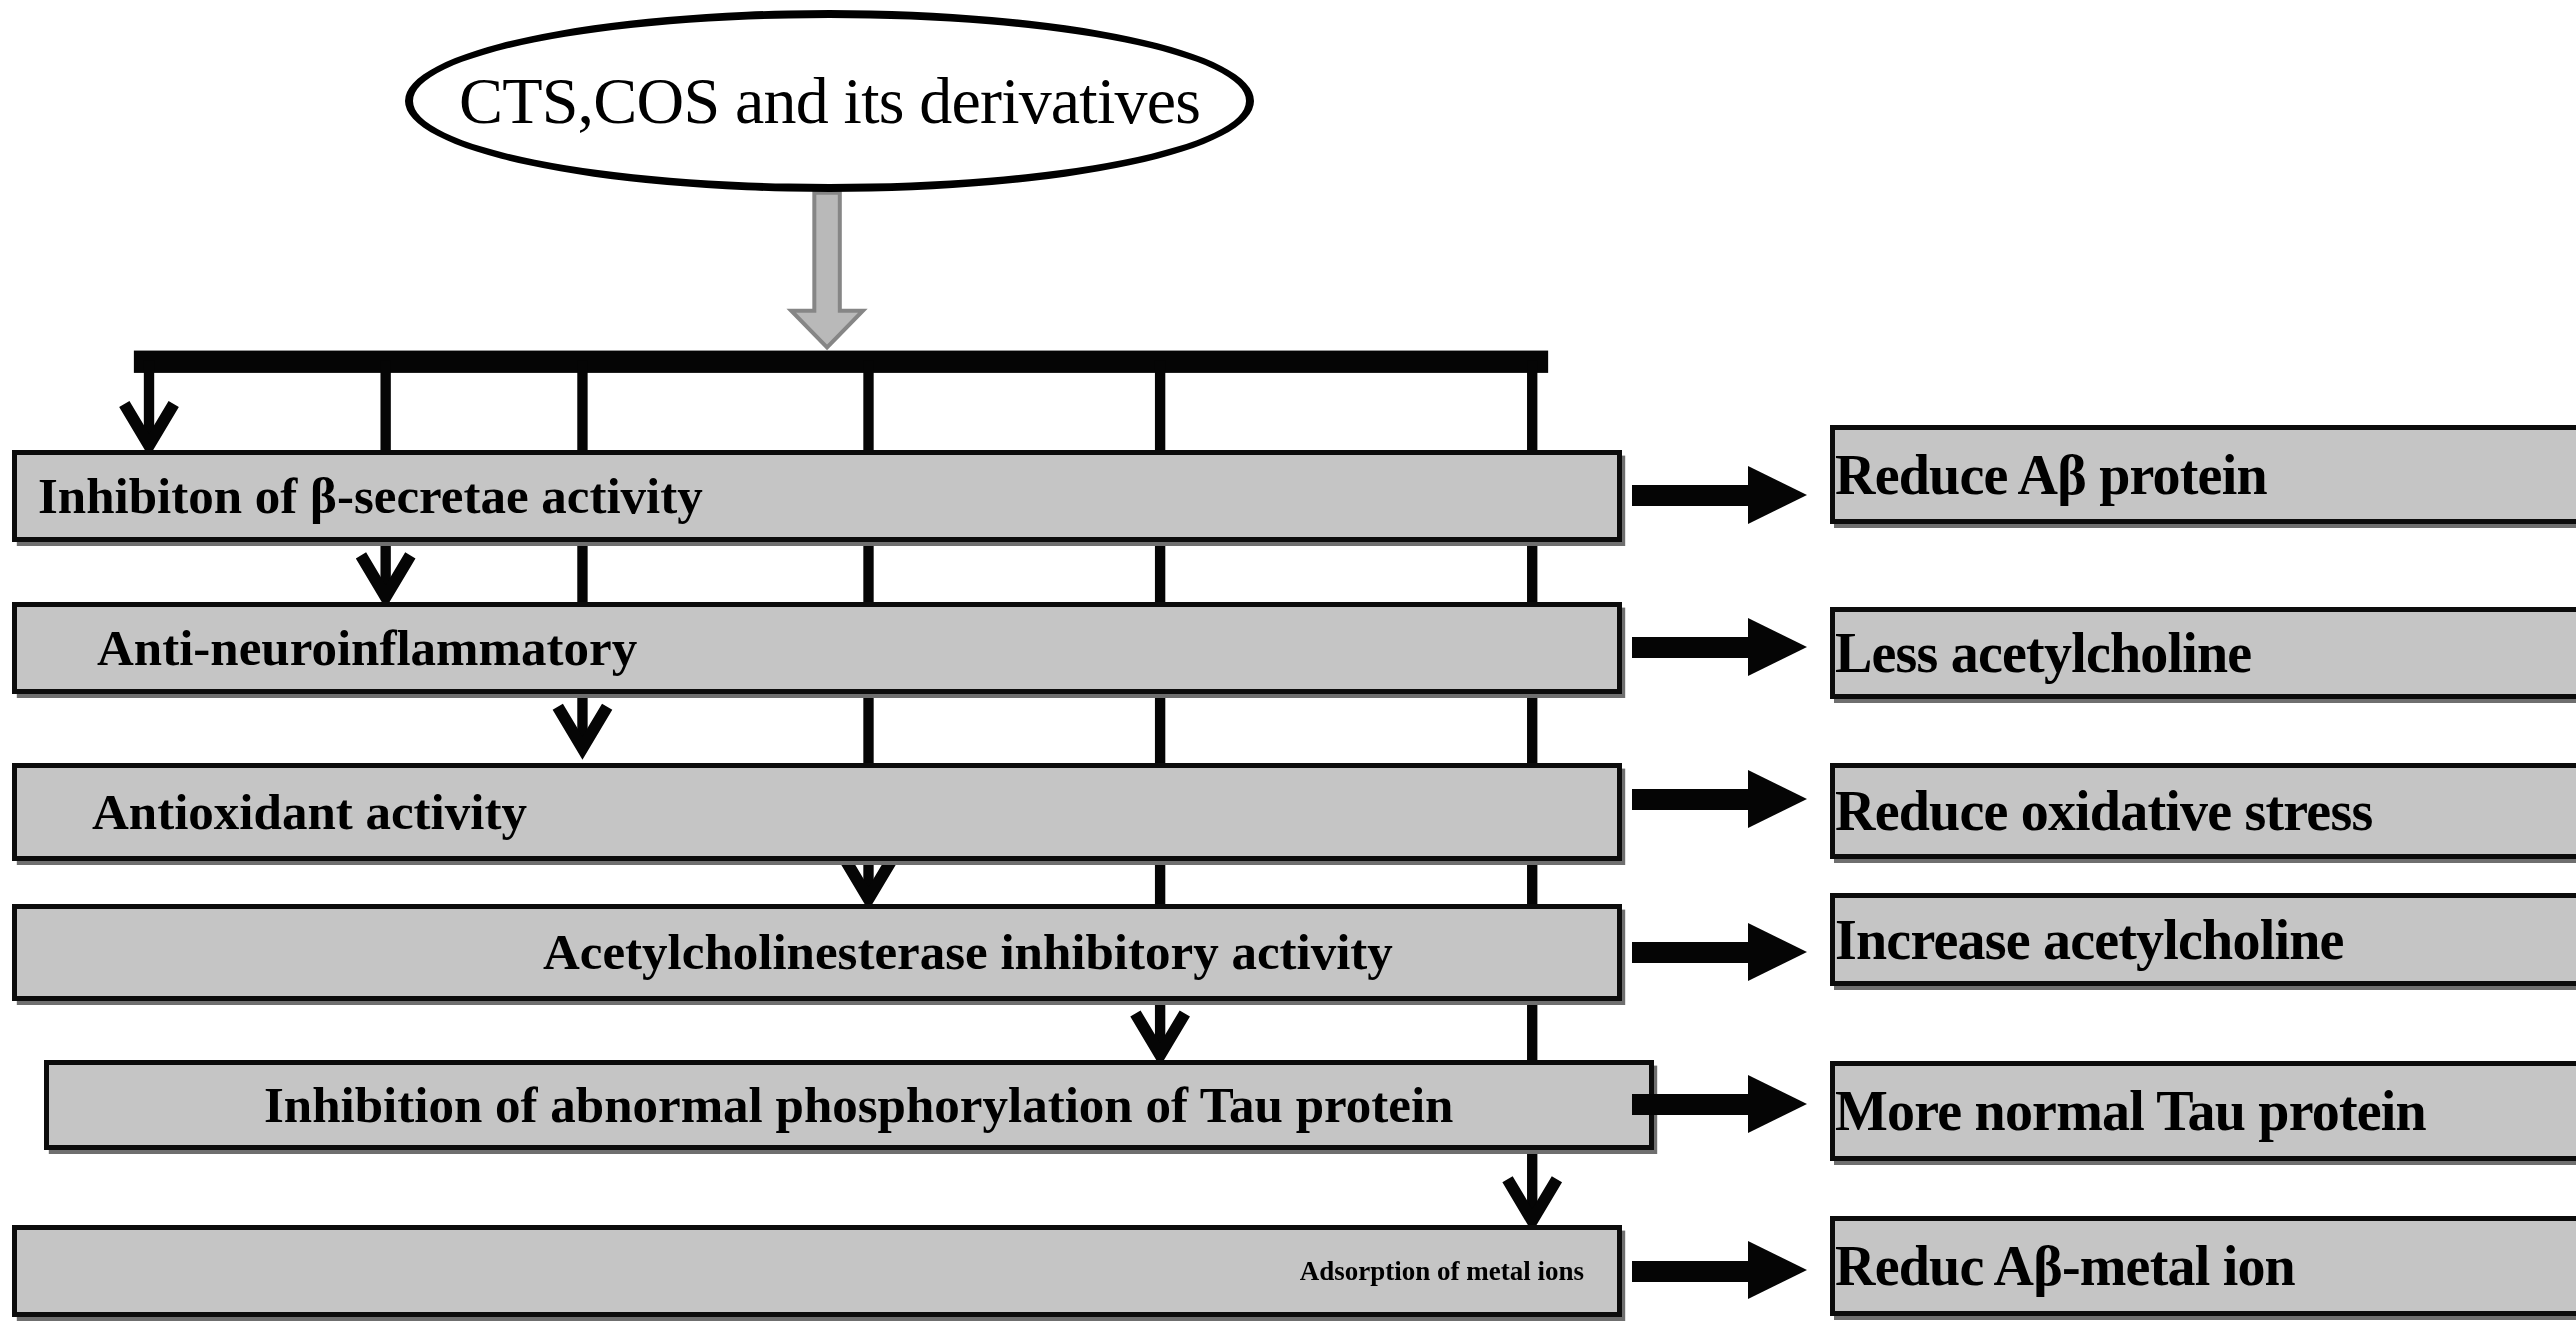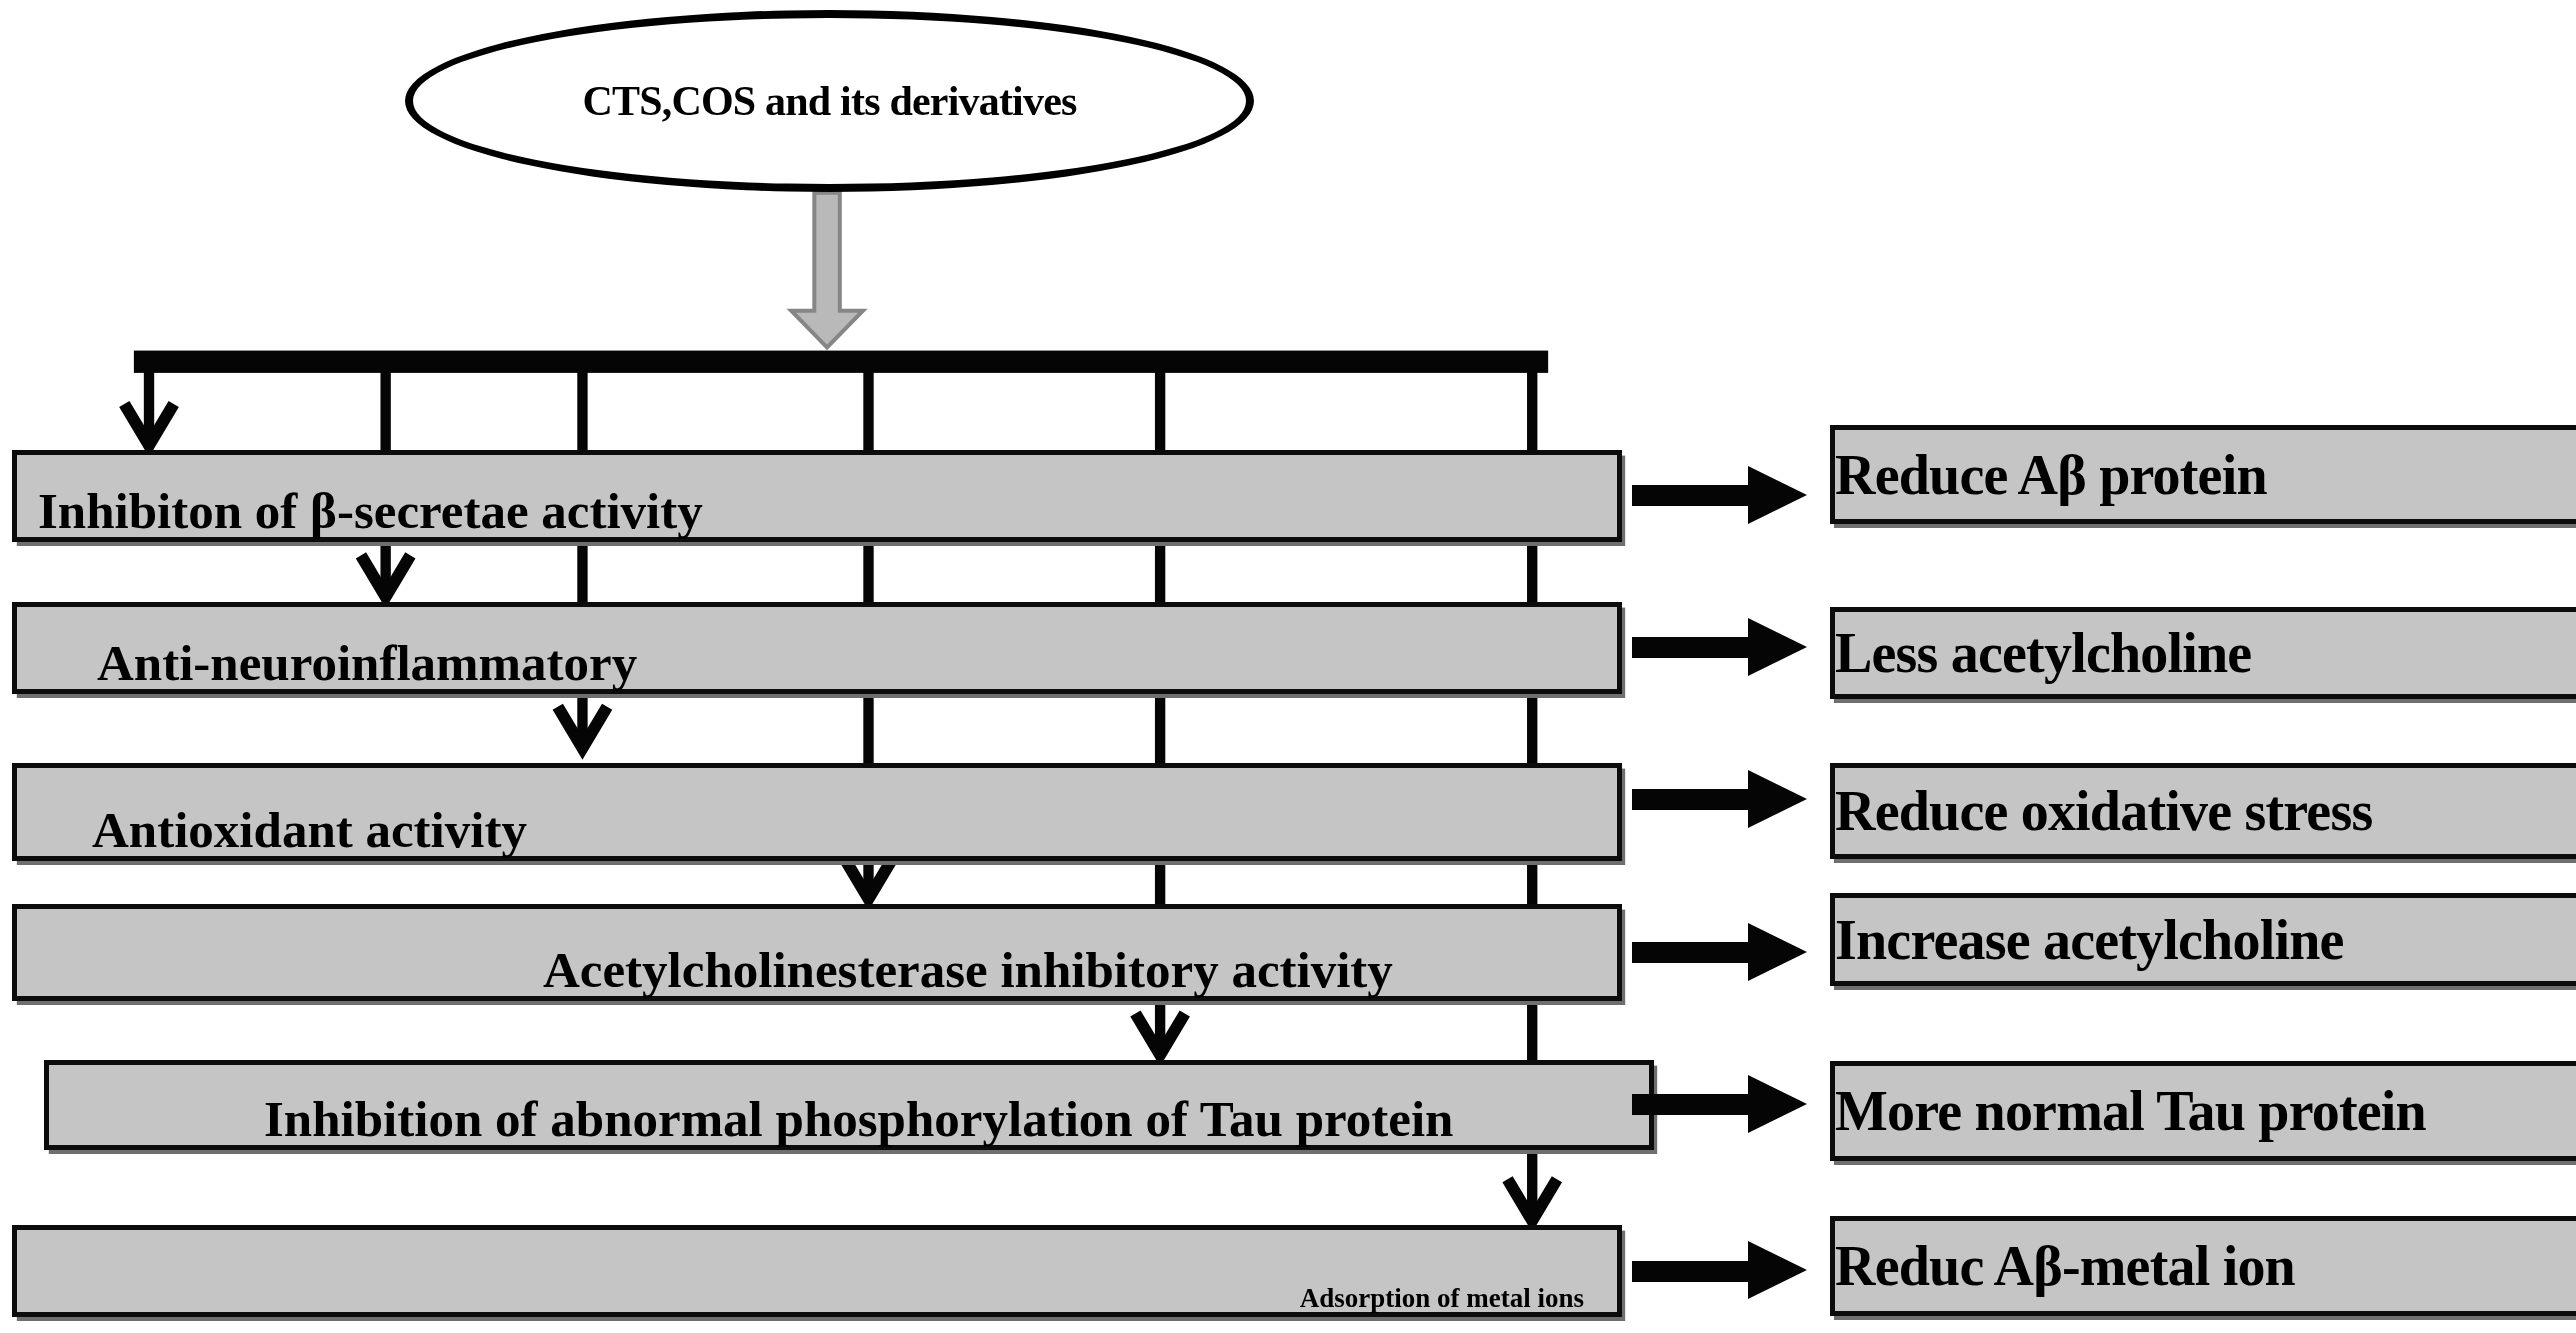--- a/index.html
+++ b/index.html
@@ -20,30 +20,30 @@
     position:relative;overflow:hidden;
     color:var(--text-color);
   }
   .stage{position:absolute;left:0;top:0;width:2576px;height:1333px;}
   svg.connectors{position:absolute;left:0;top:0;z-index:1;}
   .ellipse{
     position:absolute;left:405px;top:9.6px;width:849px;height:182px;
     border:8px solid #000;border-radius:50%;
     background:#fff;z-index:2;
     display:flex;align-items:center;justify-content:center;
-    font-size:42px;font-weight:bold;letter-spacing:-0.8px;
+    font-size:66px;font-weight:normal;letter-spacing:-0.8px;
     box-sizing:border-box;text-align:center;
   }
   .mech-box{
     position:absolute;left:12px;width:1610px;
     background:var(--box-fill);
     border:5.6px solid var(--border-color);
     box-shadow:4px 4.8px 0 -0.8px var(--shadow-color);
     box-sizing:border-box;z-index:2;
-    display:flex;align-items:flex-end;
+    display:flex;align-items:center;
     font-size:51px;font-weight:bold;line-height:1;
   }
   .out-box{
     position:absolute;left:1830px;width:829px;
     background:var(--box-fill);
     border:5.6px solid var(--border-color);
     box-shadow:3.2px 4.8px 0 -0.8px var(--shadow-color);
     box-sizing:border-box;z-index:2;
     display:flex;align-items:center;justify-content:flex-start;
     font-size:56px;font-weight:bold;line-height:1;

